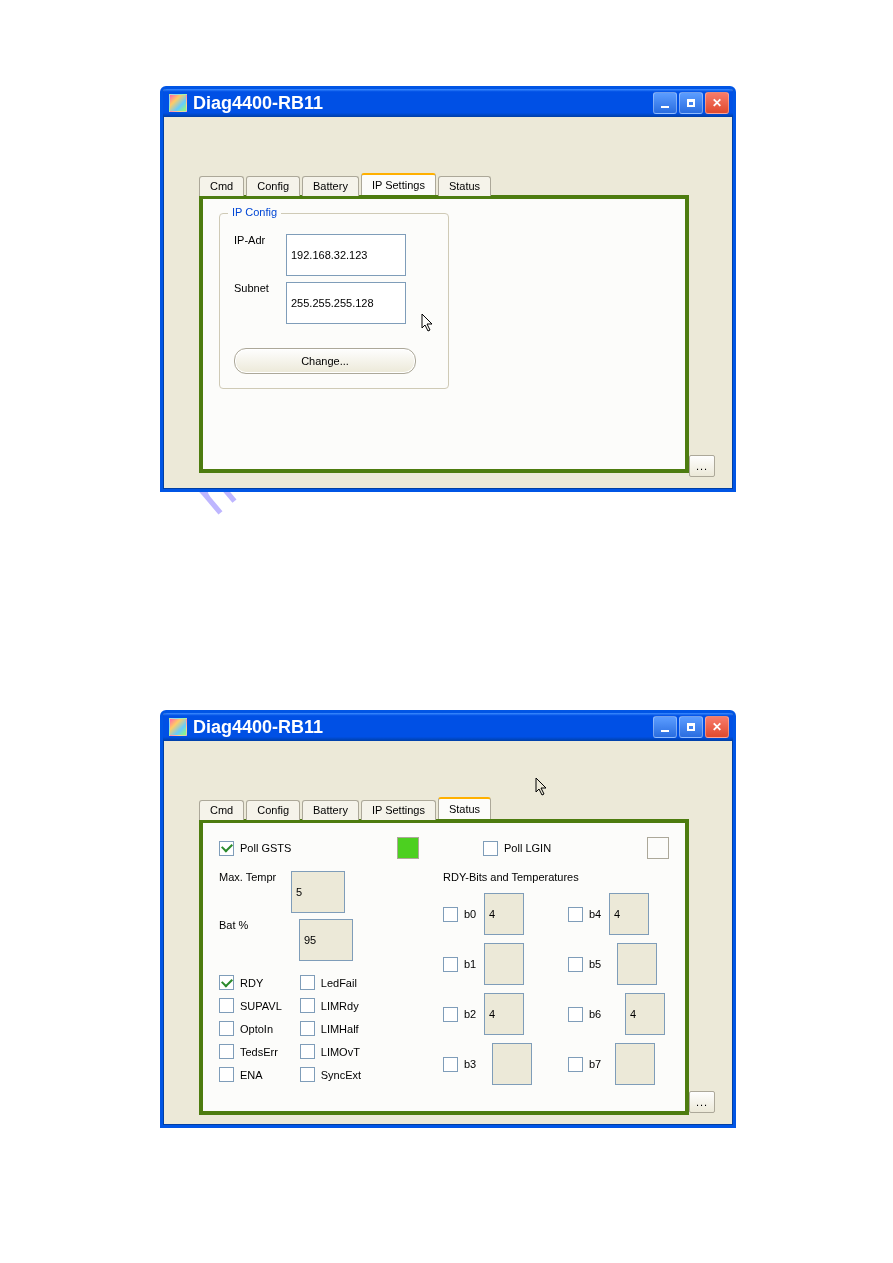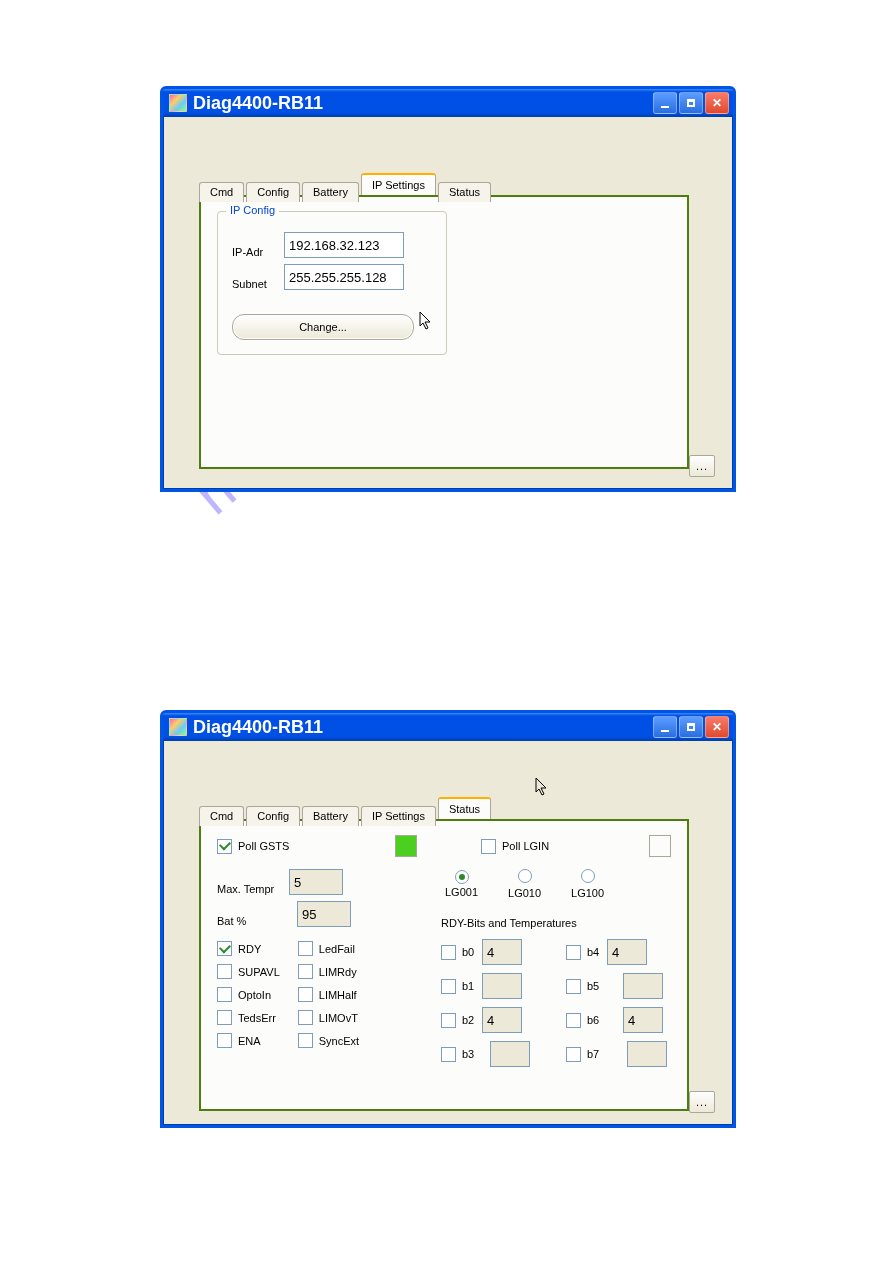--- a/index.html
+++ b/index.html
@@ -68,31 +68,31 @@
   }
   .win2 .tabstrip { margin-top: 46px; }
   .tab {
     padding: 3px 10px 4px 10px;
     border: 1px solid #aca899;
     border-bottom: none;
     background: #f5f3ea;
     margin-right: 2px;
     border-radius: 3px 3px 0 0;
     position: relative;
-    top: 7px;
+    top: 1px;
   }
   .tab.active {
     background: #fcfcfa;
     border-top: 2px solid #ffb000;
     padding-top: 4px;
     top: 0;
     z-index: 3;
   }
   .tabpage {
-    border: 2px solid #4d7c0f;
+    border: 4px solid #4d7c0f;
     background: #fcfcfa;
     margin-left: 22px;
     margin-right: 30px;
     padding: 14px 16px 16px 16px;
     position: relative;
     z-index: 1;
     min-height: 200px;
   }
   .win1 .tabpage { height: 240px; }
   .win2 .tabpage { height: 258px; }
@@ -105,29 +105,29 @@
     background: #fcfcfa;
   }
   .grouplabel {
     position: absolute;
     top: -8px; left: 8px;
     background: #fcfcfa;
     padding: 0 4px;
     color: #0046d5;
     font-size: 11px;
   }
-  .frow { display:flex; align-items:flex-end; margin: 6px 0; }
+  .frow { display:flex; align-items:flex-start; margin: 6px 0; }
   .flabel { width: 52px; }
   .tinput {
     border: 1px solid #7f9db9;
     background: #fff;
-    padding: 4px 4px;
+    padding: 12px 4px;
     width: 110px;
     height: 16px;
-    font-size: 13px;
+    font-size: 11px;
   }
   .tinput.ro { background:#ece9d8; }
   .btn {
     border: 1px solid #aca899;
     background: linear-gradient(#fefefe,#ece9d8);
     padding: 2px 10px;
     min-width: 140px;
     height: 20px;
     text-align: center;
     box-shadow: inset 0 0 0 1px #fff;
@@ -303,25 +303,20 @@
         </div>
       </div>
 
       <div style="flex:1;">
         <div class="row" style="margin-bottom:12px;padding-left:40px;">
           <span class="cb"></span>
           <span class="lbl">Poll LGIN</span>
           <span style="flex:1"></span>
           <span class="statuslight blank"></span>
         </div>
-        <div class="row" style="gap:30px; margin:6px 0 18px 4px;">
-          <div style="text-align:center;"><div class="rb sel"></div><div class="lbl">LG001</div></div>
-          <div style="text-align:center;"><div class="rb"></div><div class="lbl">LG010</div></div>
-          <div style="text-align:center;"><div class="rb"></div><div class="lbl">LG100</div></div>
-        </div>
         <div class="lbl" style="margin-bottom:10px;">RDY-Bits and Temperatures</div>
         <div style="display:flex; gap:36px;">
           <div class="col">
             <div class="row">
                 <span class="cb"></span>
                 <span class="lbl" style="width:20px">b0</span>
                 <input class="tinput ro" style="width: 30px;" readonly="" value="4">
               </div>
             <div class="row">
                 <span class="cb"></span>
@@ -340,31 +335,31 @@
               </div>
           </div>
           <div class="col">
             <div class="row">
                 <span class="cb"></span>
                 <span class="lbl" style="width:20px">b4</span>
                 <input class="tinput ro" style="width: 30px;" readonly="" value="4">
               </div>
             <div class="row">
                 <span class="cb"></span>
-                <span class="lbl" style="width:36px">b5</span>
+                <span class="lbl" style="width:28px">b5</span>
                 <input class="tinput ro" style="width: 30px;" readonly="" value="">
               </div>
             <div class="row">
                 <span class="cb"></span>
                 <span class="lbl" style="width:36px">b6</span>
                 <input class="tinput ro" style="width: 30px;" readonly="" value="4">
               </div>
             <div class="row">
                 <span class="cb"></span>
-                <span class="lbl" style="width:40px">b7</span>
+                <span class="lbl" style="width:26px">b7</span>
                 <input class="tinput ro" style="width: 30px;" readonly="" value="">
               </div>
           </div>
         </div>
       </div>
     </div>
     <div class="smallbtn"></div>
   </div>
 </div>
 

